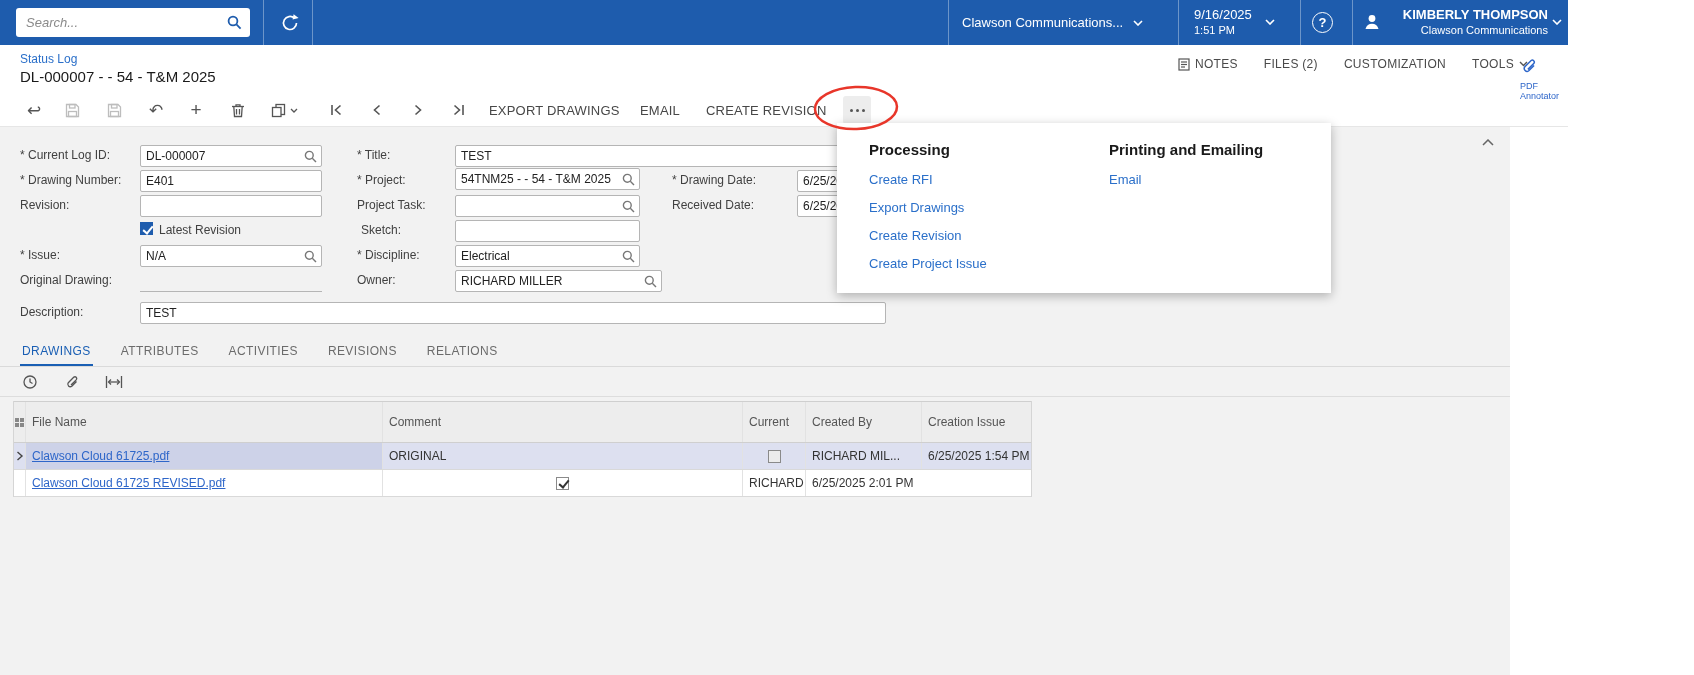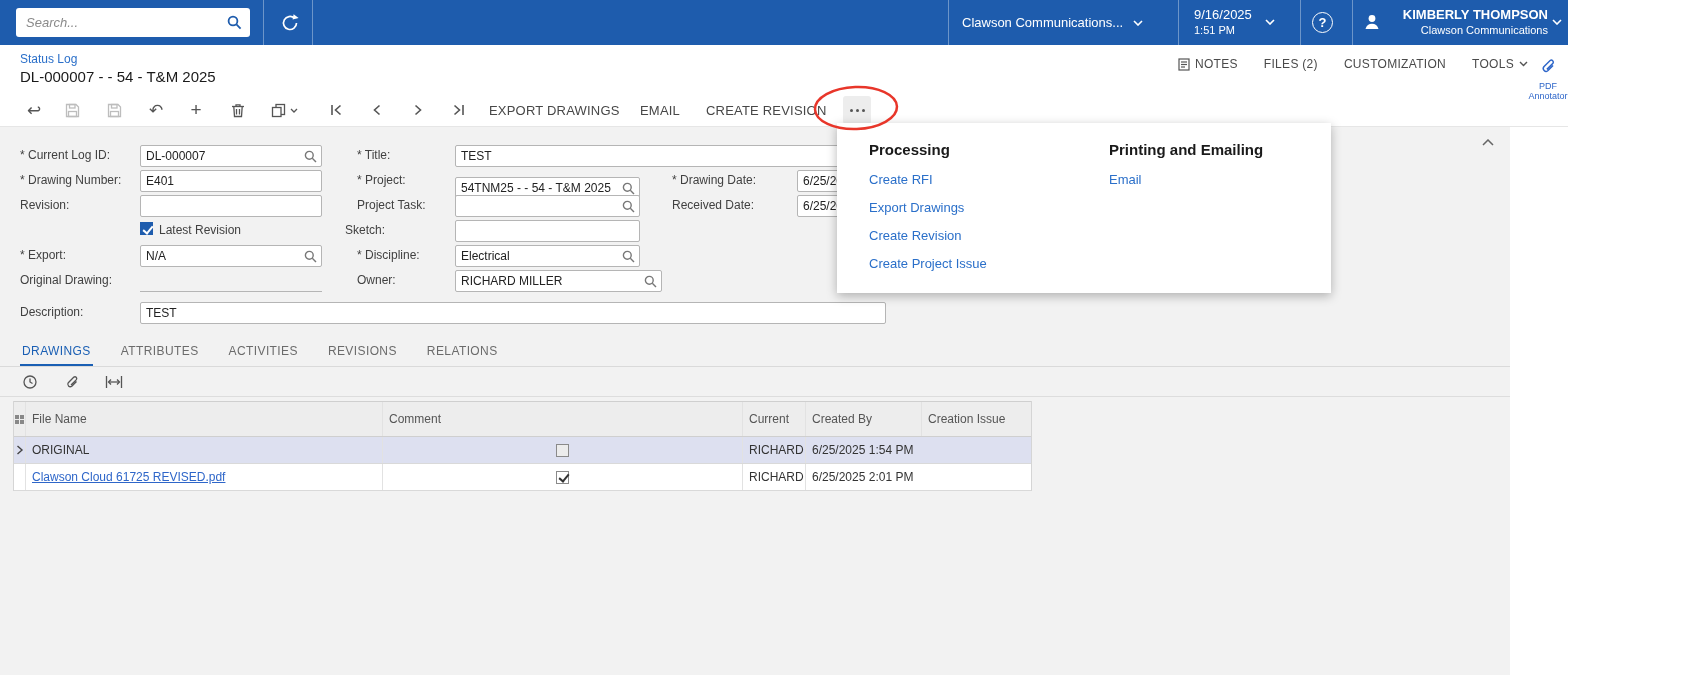--- a/index.html
+++ b/index.html
@@ -60,40 +60,40 @@
   .tab{display:flex;align-items:center;color:#6b6b6b;font-size:12px;letter-spacing:.4px;border-bottom:2px solid transparent;padding:0 2px;cursor:pointer;white-space:nowrap}
   .tab.active{color:#1A5FB4;border-bottom-color:#1A5FB4}
 
   
   .gridbar{position:absolute;left:0;top:240px;width:1510px;height:30px;border-bottom:1px solid #DDD;display:flex;align-items:center;padding-left:18px;gap:18px}
   .gbtn{width:24px;height:24px;display:flex;align-items:center;justify-content:center;cursor:pointer}
 
   
   .table{position:absolute;left:13px;top:274px;width:1019px;border-left:1px solid #D5D5D5;border-right:1px solid #D5D5D5}
   .trow{display:grid;grid-template-columns:12px 357px 360px 63px 116px 111px;height:27px;border-bottom:1px solid #D9D9D9;background:#fff}
-  .thead{height:36px;background:#EDEDED;border-top:1px solid #CFCFCF;border-bottom:1px solid #CFCFCF;color:#555}
+  .thead{height:42px;background:#EDEDED;border-top:1px solid #CFCFCF;border-bottom:1px solid #CFCFCF;color:#555}
   .tcell{display:flex;align-items:center;padding:0 6px;border-right:1px solid #E2E2E2;overflow:hidden;white-space:nowrap}
   .tcell:last-child{border-right:0}
   .tcell.gutter{padding:0;justify-content:center}
   .tcell.center{justify-content:center}
   .trow.selected{background:#DDE0F0}
   .trow.selected .cell-file{background:#CDD2E8}
   .file-link{color:#2E66C9;text-decoration:underline;font-size:12px}
 
   
   .action-menu{position:absolute;left:837px;top:123px;width:494px;height:170px;background:#fff;box-shadow:0 3px 10px rgba(0,0,0,.28);z-index:20}
   .menu-col{position:absolute;top:18px}
   .menu-col.c1{left:32px}
   .menu-col.c2{left:272px}
   .menu-title{font-size:15px;font-weight:700;color:#1a1a1a;margin-bottom:14px;white-space:nowrap}
   .menu-item{display:block;font-size:13px;color:#2A6FC9;text-decoration:none;margin-bottom:13px;line-height:15px;white-space:nowrap}
 
   
   .red-ellipse{position:absolute;left:812px;top:84px;z-index:30;pointer-events:none}
-  .pdf-annotator{position:absolute;left:1520px;top:57px;width:56px;text-align:center;cursor:pointer}
+  .pdf-annotator{position:absolute;left:1520px;top:57px;width:56px;cursor:pointer}
   .pdf-annotator .lbl-small{font-size:9px;line-height:10px;color:#2E66C9;margin-top:3px}
 </style>
 </head>
 <body>
 
 <div class="topbar">
   <div class="searchbox">
     <input type="text" placeholder="Search..." style="">
     <span>
       <svg width="15" height="15" viewBox="0 0 15 15">
@@ -299,21 +299,21 @@
   </div>
 
   <div class="lbl" style="left:20px;top:71px">Revision:</div>
   <div class="fld" style="left:140px;top:68px;width:182px">
     <input value="" style="">
   </div>
 
   <span class="cb blue checked" style="position:absolute;left:140px;top:95px"></span>
   <div class="lbl" style="left:159px;top:96px">Latest Revision</div>
 
-  <div class="lbl" style="left:20px;top:121px">* Export:</div>
+  <div class="lbl" style="left:20px;top:121px">* Issue:</div>
   <div class="fld" style="left:140px;top:118px;width:182px">
     <input value="N/A" style="">
     <span class="mag">
         <svg width="13" height="13" viewBox="0 0 13 13">
           <circle cx="5.3" cy="5.3" r="3.9" fill="none" stroke="#777" stroke-width="1.4"></circle>
           <line x1="8.3" y1="8.3" x2="12" y2="12" stroke="#777" stroke-width="1.4"></line>
         </svg>
       </span>
   </div>
 
@@ -326,42 +326,42 @@
   <div class="fld" style="left:140px;top:175px;width:746px">
     <input value="TEST" style="">
   </div>
 
   <div class="lbl" style="left:357px;top:21px">* Title:</div>
   <div class="fld" style="left:455px;top:18px;width:432px">
     <input value="TEST" style="">
   </div>
 
   <div class="lbl" style="left:357px;top:46px">* Project:</div>
-  <div class="fld" style="left:455px;top:50px;width:185px">
+  <div class="fld" style="left:455px;top:41px;width:185px">
     <input value="54TNM25 - - 54 - T&amp;M 2025" style="">
     <span class="mag">
         <svg width="13" height="13" viewBox="0 0 13 13">
           <circle cx="5.3" cy="5.3" r="3.9" fill="none" stroke="#777" stroke-width="1.4"></circle>
           <line x1="8.3" y1="8.3" x2="12" y2="12" stroke="#777" stroke-width="1.4"></line>
         </svg>
       </span>
   </div>
 
   <div class="lbl" style="left:357px;top:71px">Project Task:</div>
   <div class="fld" style="left:455px;top:68px;width:185px">
     <input value="" style="">
     <span class="mag">
         <svg width="13" height="13" viewBox="0 0 13 13">
           <circle cx="5.3" cy="5.3" r="3.9" fill="none" stroke="#777" stroke-width="1.4"></circle>
           <line x1="8.3" y1="8.3" x2="12" y2="12" stroke="#777" stroke-width="1.4"></line>
         </svg>
       </span>
   </div>
 
-  <div class="lbl" style="left:345px;top:96px">Sketch:</div>
+  <div class="lbl" style="left:361px;top:96px">Sketch:</div>
   <div class="fld" style="left:455px;top:93px;width:185px">
     <input value="" style="">
   </div>
 
   <div class="lbl" style="left:357px;top:121px">* Discipline:</div>
   <div class="fld" style="left:455px;top:118px;width:185px">
     <input value="Electrical" style="">
     <span class="mag">
         <svg width="13" height="13" viewBox="0 0 13 13">
           <circle cx="5.3" cy="5.3" r="3.9" fill="none" stroke="#777" stroke-width="1.4"></circle>
@@ -451,20 +451,23 @@
     </div>
 
     <div class="trow selected">
       <div class="tcell gutter">
         <span>
             <svg width="8" height="10" viewBox="0 0 8 10">
               <polyline points="1.5,1 6,5 1.5,9" fill="none" stroke="#444" stroke-width="1.4"></polyline>
             </svg>
           </span>
       </div>
+      <div class="tcell cell-file">
+          <a class="file-link">Clawson Cloud 61725.pdf</a>
+        </div>
       <div class="tcell">ORIGINAL</div>
       <div class="tcell center">
           <span class="cb dim"></span>
         </div>
       <div class="tcell">RICHARD MIL...</div>
       <div class="tcell">6/25/2025 1:54 PM</div>
     </div>
 
     <div class="trow">
       <div class="tcell gutter"></div>

